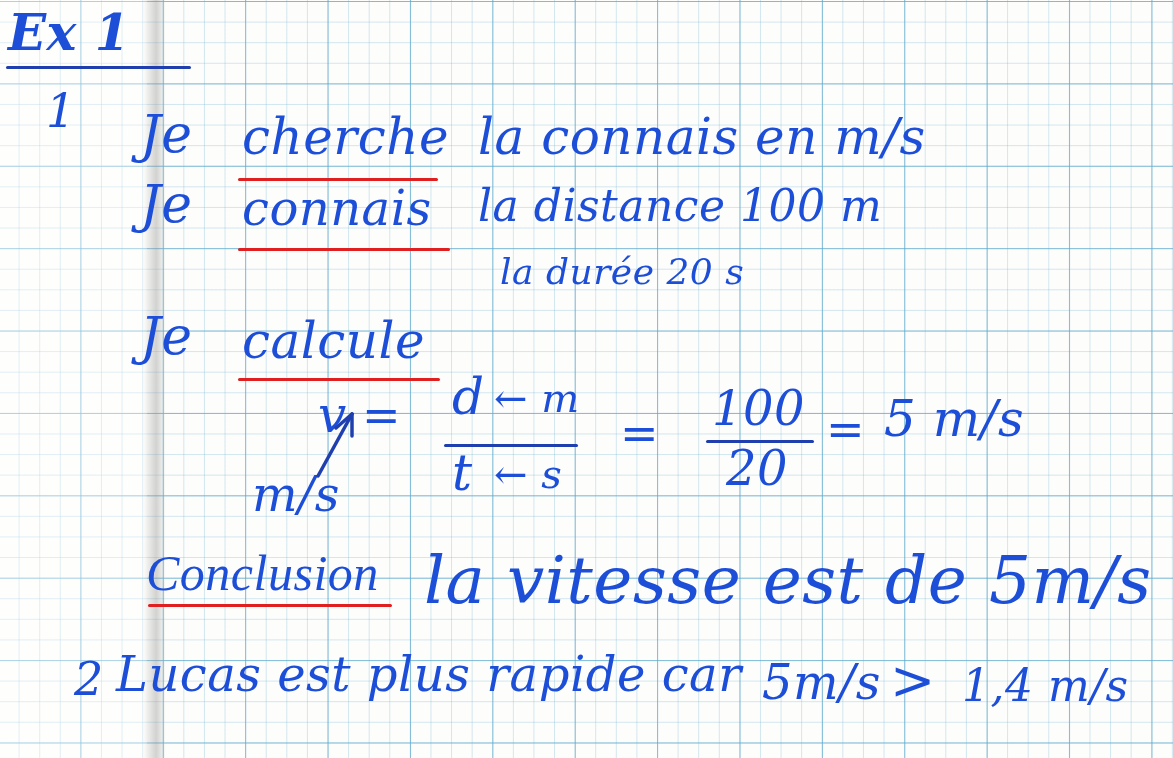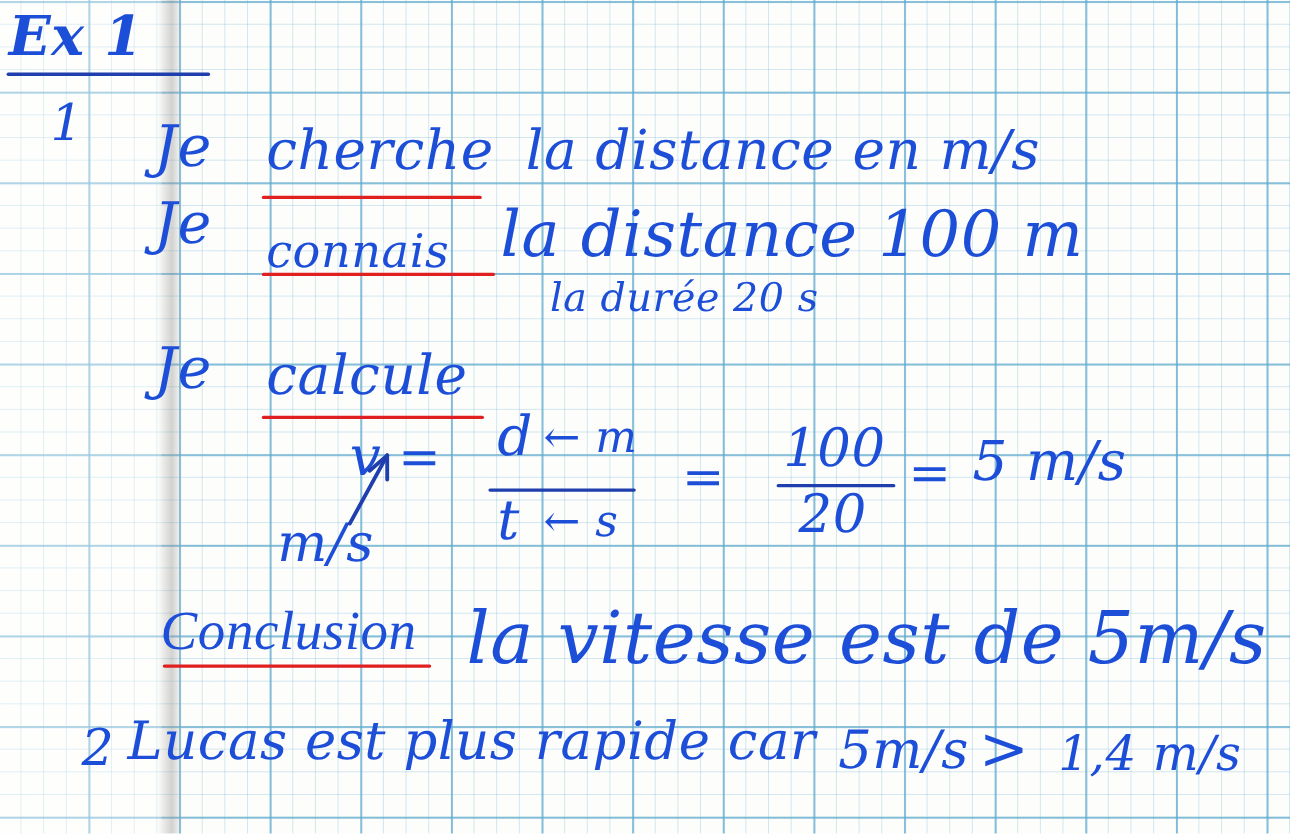--- a/index.html
+++ b/index.html
@@ -101,26 +101,26 @@
   <div class="binding"></div>
 
   <div class="ink bold" style="left:8px; top:8px; font-size:50px;">Ex 1</div>
   <div class="underline-blue" style="left:6px; top:66px; width:185px;"></div>
 
   <div class="ink" style="left:46px; top:88px; font-size:46px;">1</div>
 
   <div class="ink" style="left:140px; top:108px; font-size:52px;">Je</div>
   <div class="ink" style="left:242px; top:112px; font-size:50px;">cherche</div>
   <div class="underline-red" style="left:238px; top:178px; width:200px;"></div>
-  <div class="ink" style="left:478px; top:112px; font-size:50px;">la distance en m/s</div>
+  <div class="ink" style="left:478px; top:112px; font-size:50px;">la connais en m/s</div>
 
   <div class="ink" style="left:140px; top:178px; font-size:52px;">Je</div>
-  <div class="ink" style="left:242px; top:184px; font-size:42px;margin-top:24px;">connais</div>
+  <div class="ink" style="left:242px; top:184px; font-size:48px;">connais</div>
   <div class="underline-red" style="left:238px; top:248px; width:212px;"></div>
-  <div class="ink" style="left:455px; top:184px; font-size:58px;font-style:italic;">la distance 100 m</div>
+  <div class="ink" style="left:478px; top:184px; font-size:44px;font-style:italic;">la distance 100 m</div>
 
   <div class="ink" style="left:500px; top:254px; font-size:36px;">la durée 20 s</div>
 
   <div class="ink" style="left:140px; top:310px; font-size:52px;">Je</div>
   <div class="ink" style="left:242px; top:316px; font-size:50px;">calcule</div>
   <div class="underline-red" style="left:238px; top:378px; width:202px;"></div>
 
   <div class="ink" style="left:318px; top:390px; font-size:50px;">v</div>
   <div class="ink" style="left:362px; top:392px; font-size:46px;">=</div>
 

